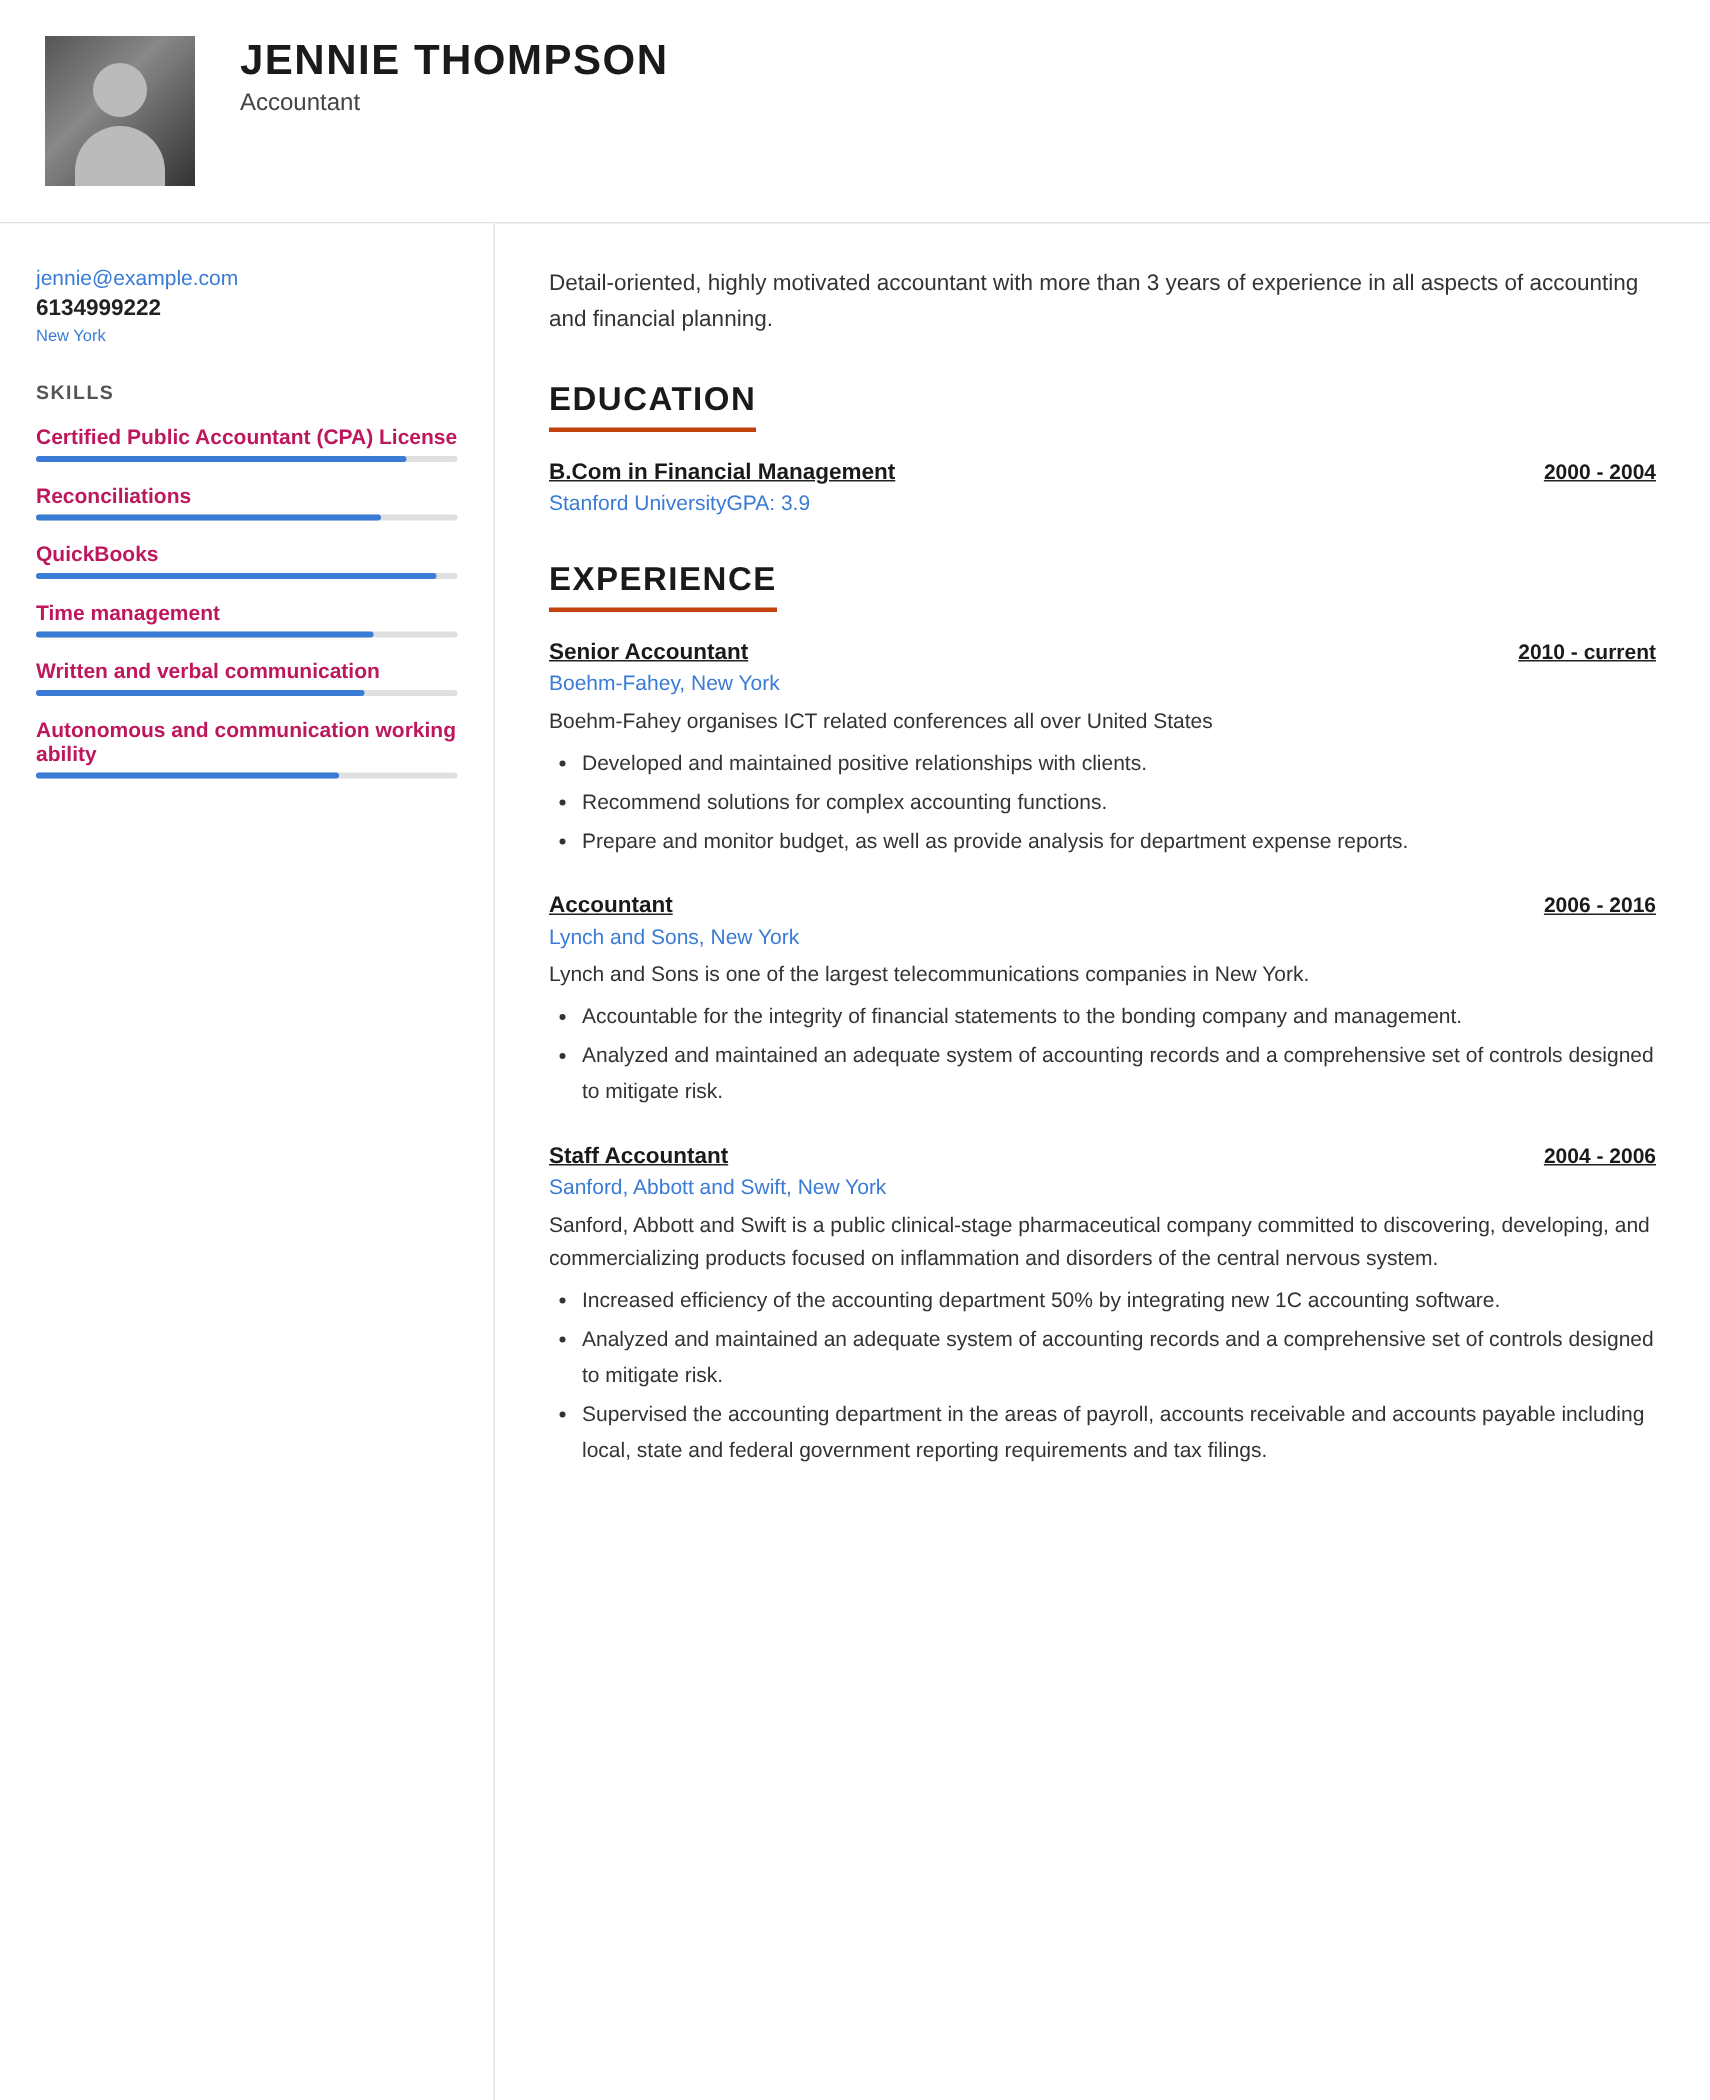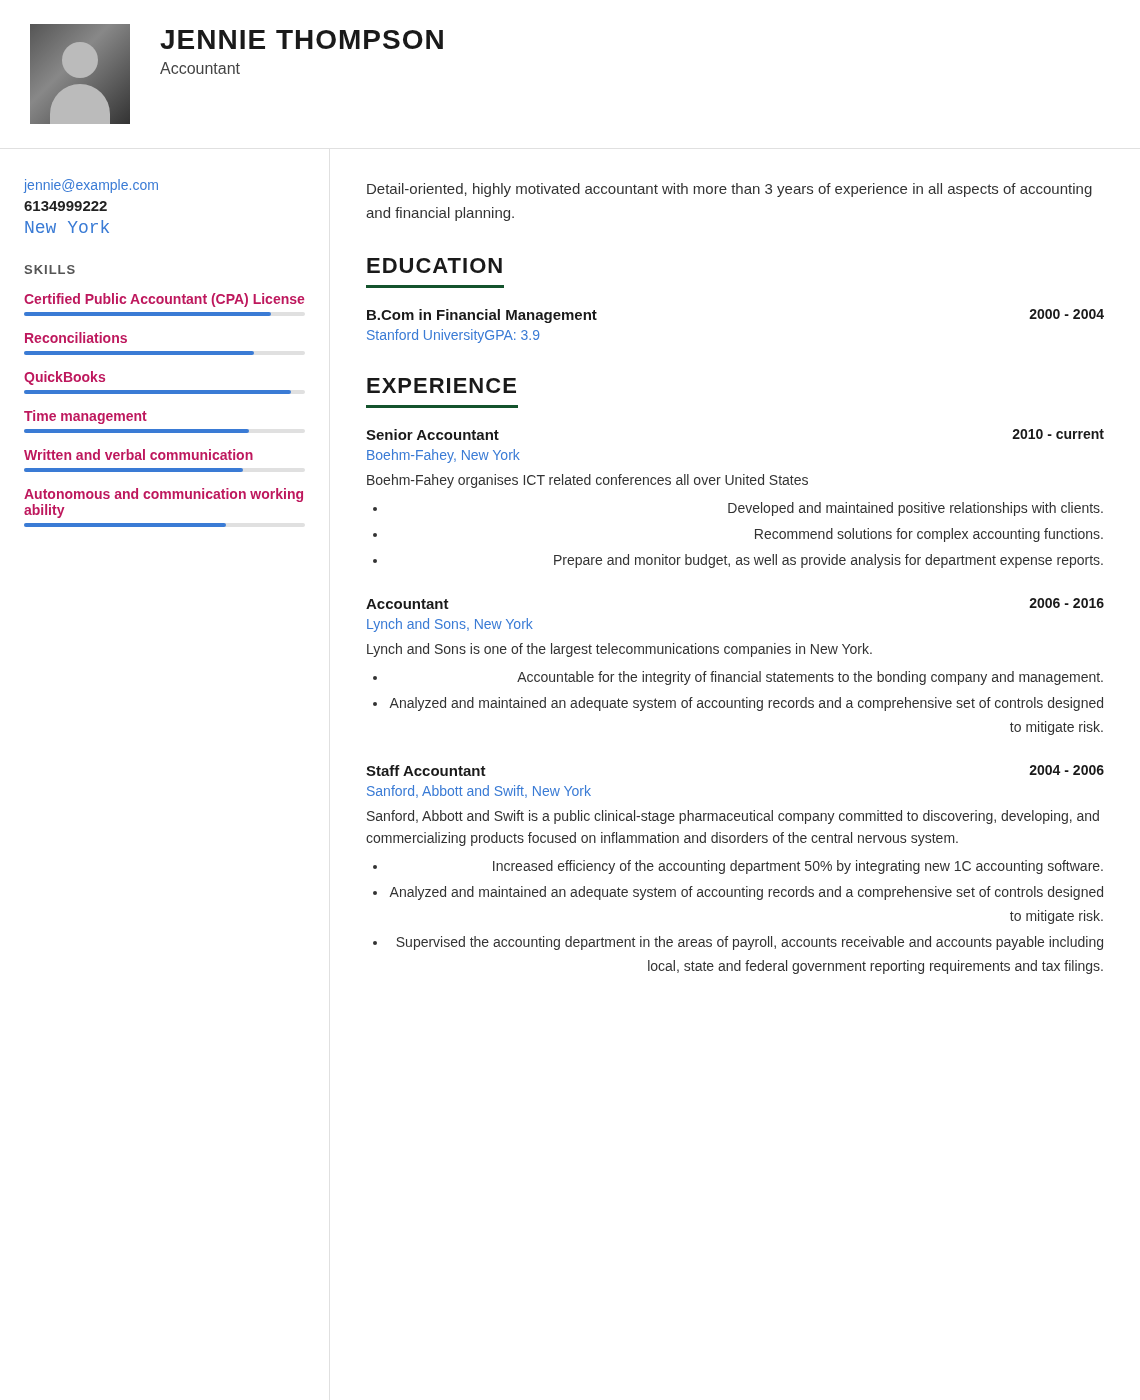--- a/index.html
+++ b/index.html
@@ -89,23 +89,22 @@
       margin-bottom: 4px;
     }
     .sidebar .phone {
       font-weight: bold;
       font-size: 15px;
       color: #222;
       margin-bottom: 4px;
     }
     .sidebar .location {
       color: #3a7bd5;
-      font-size: 18px;
+      font-size: 11px;
       margin-bottom: 24px;
-      font-family: Liberation Mono, monospace;
     }
     .sidebar .section-title {
       font-size: 13px;
       font-weight: 700;
       letter-spacing: 1px;
       color: #555;
       margin-bottom: 14px;
       text-transform: uppercase;
     }
 
@@ -142,35 +141,36 @@
       line-height: 1.6;
       margin-bottom: 28px;
     }
 
     .section-heading {
       font-size: 22px;
       font-weight: 900;
       letter-spacing: 1px;
       text-transform: uppercase;
       color: #1a1a1a;
-      border-bottom: 3px solid #14532d;
+      border-bottom: 3px solid #c2410c;
       padding-bottom: 6px;
       margin-bottom: 18px;
       display: inline-block;
     }
     .section-block {
       margin-bottom: 30px;
     }
 
     
     .entry-header {
       display: flex;
       justify-content: space-between;
       align-items: flex-start;
       margin-bottom: 4px;
+      text-decoration: underline;
     }
     .entry-title {
       font-size: 15px;
       font-weight: 700;
       color: #1a1a1a;
     }
     .entry-date {
       font-size: 14px;
       font-weight: 700;
       color: #1a1a1a;
@@ -197,21 +197,20 @@
     }
     .entry-bullets {
       list-style: disc;
       padding-left: 22px;
       font-size: 14px;
       color: #333;
       line-height: 1.7;
     }
     .entry-bullets li {
       margin-bottom: 2px;
-      text-align: right;
     }
   </style>
 </head>
 <body>
 
 <div class="header">
   <div class="avatar-box">
     <div class="avatar-placeholder"></div>
   </div>
   <div class="header-info">

